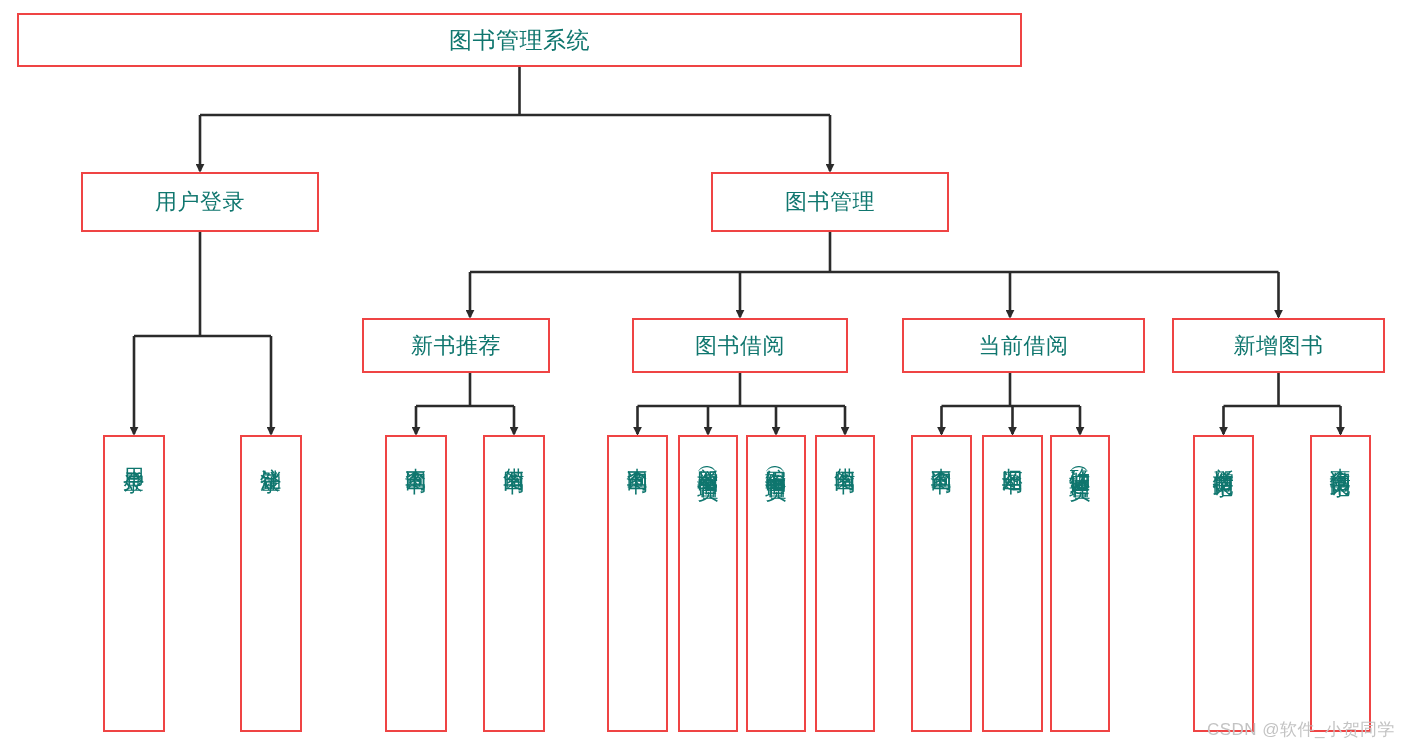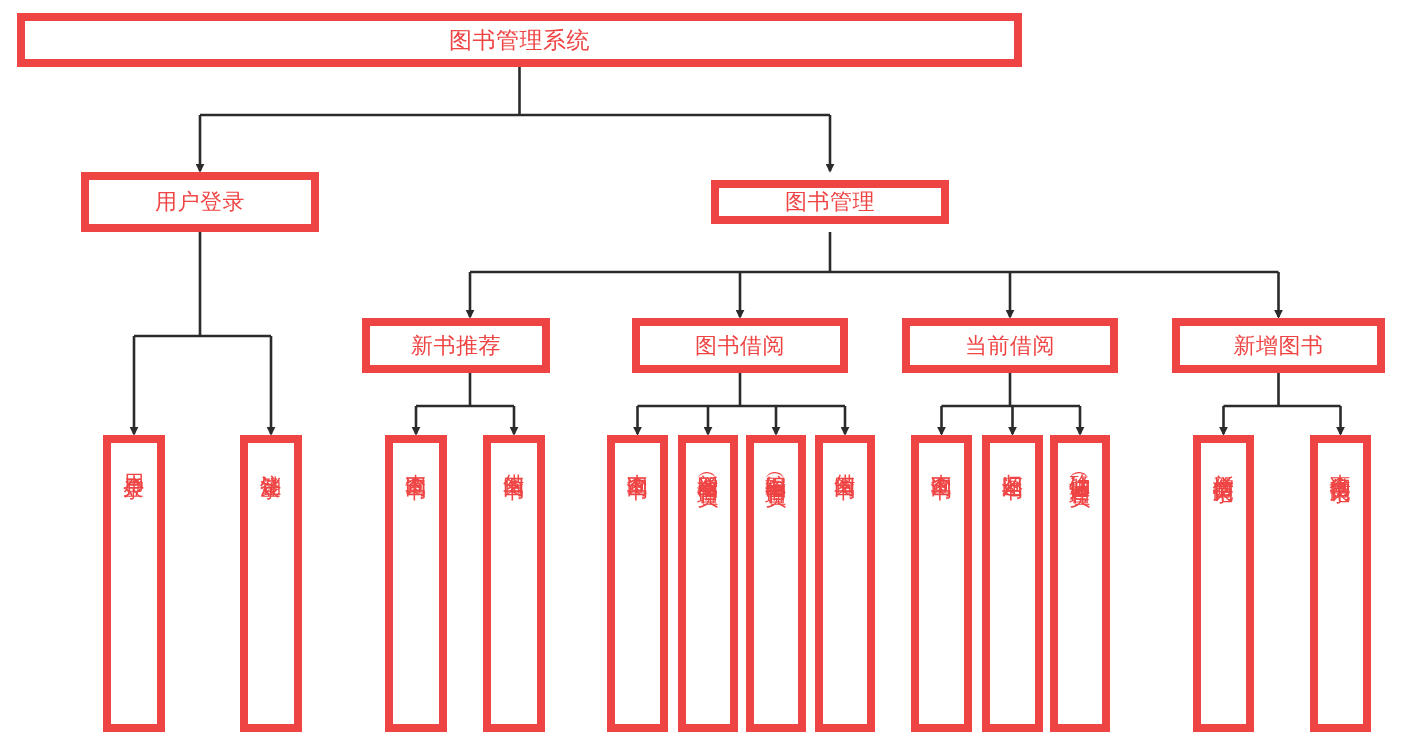--- a/index.html
+++ b/index.html
@@ -23,25 +23,25 @@
     left: 0;
     top: 0;
     width: 1405px;
     height: 747px;
     pointer-events: none;
   }
   .node {
     position: absolute;
     box-sizing: border-box;
     background: #ffffff;
-    border: 8px solid #ef4444;
+    border: 2px solid #ef4444;
     display: flex;
     align-items: center;
     justify-content: center;
-    color: #ef4444;
+    color: #0f766e;
   }
   .node .label {
     font-size: 22px;
     line-height: 1.15;
     letter-spacing: 0.5px;
     white-space: nowrap;
   }
   .node.root .label { font-size: 23px; }
   .node.level2 .label { font-size: 22px; }
   .node.level3 .label { font-size: 22px; }
@@ -120,30 +120,30 @@
       </g>
   </svg>
 
   <div id="node-layer">
       <div class="node root" style="left: 17px; top: 13px; width: 1005px; height: 54px;">
         <span class="label">图书管理系统</span>
       </div>
       <div class="node level2" style="left: 81px; top: 172px; width: 238px; height: 60px;">
         <span class="label">用户登录</span>
       </div>
-      <div class="node level2" style="left: 711px; top: 180px; width: 238px; height: 44px; text-align: right;">
+      <div class="node level2" style="left: 711px; top: 172px; width: 238px; height: 60px; text-align: right;">
         <span class="label">图书管理</span>
       </div>
       <div class="node level3" style="left: 362px; top: 318px; width: 188px; height: 55px;">
         <span class="label">新书推荐</span>
       </div>
       <div class="node level3" style="left: 632px; top: 318px; width: 216px; height: 55px;">
         <span class="label">图书借阅</span>
       </div>
-      <div class="node level3" style="left: 902px; top: 318px; width: 216px; height: 55px; align-items: center;">
+      <div class="node level3" style="left: 902px; top: 318px; width: 243px; height: 55px; align-items: center;">
         <span class="label">当前借阅</span>
       </div>
       <div class="node level3" style="left: 1172px; top: 318px; width: 213px; height: 55px;">
         <span class="label">新增图书</span>
       </div>
       <div class="node leaf" style="left: 103px; top: 435px; width: 62px; height: 297px;">
         <span class="label">用户登录</span>
       </div>
       <div class="node leaf" style="left: 240px; top: 435px; width: 62px; height: 297px;">
         <span class="label">注销登录</span>
@@ -176,13 +176,14 @@
         <span class="label">确认归还（管理员）</span>
       </div>
       <div class="node leaf tall" style="left: 1193px; top: 435px; width: 61px; height: 297px;">
         <span class="label">新增借阅记录</span>
       </div>
       <div class="node leaf tall" style="left: 1310px; top: 435px; width: 61px; height: 297px;">
         <span class="label">查询借阅记录</span>
       </div>
     </div>
 
+  <div id="watermark">CSDN @软件_小贺同学</div>
 </div>
 
 </body></html>

